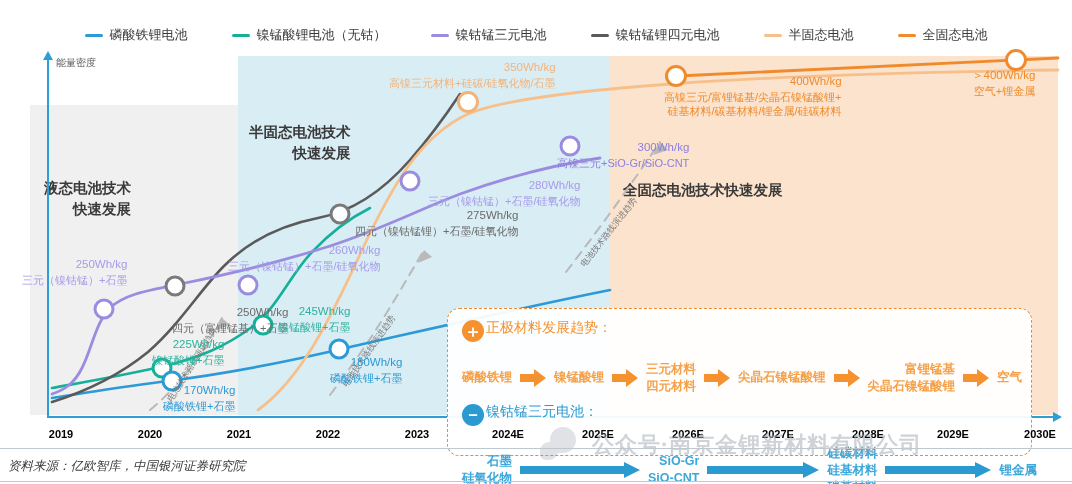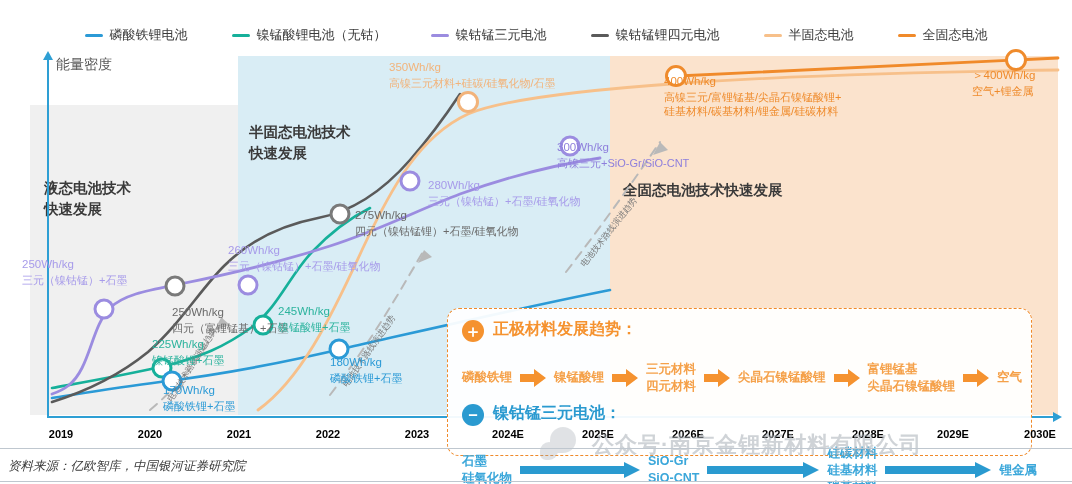--- a/index.html
+++ b/index.html
@@ -2,21 +2,21 @@
 <html><head>
 <meta charset="utf-8">
 <style>
   html,body{margin:0;padding:0;}
   body{
     width:1072px;height:484px;
     background:#ffffff;
     font-family:"Liberation Sans","DejaVu Sans",sans-serif;
     overflow:hidden;position:relative;
   }
-  #root{position:relative;width:1072px;height:364px;}
+  #root{position:relative;width:1072px;height:364px;text-align:right;}
 
   
   .legend{
     position:absolute;left:0;top:24px;width:1072px;height:22px;
     display:flex;justify-content:center;align-items:center;gap:0;
   }
   .legend-item{display:flex;align-items:center;margin:0 22px;}
   .legend-dash{display:inline-block;width:18px;height:3px;border-radius:2px;margin-right:7px;}
   .legend-label{font-size:13px;color:#3b3b3b;white-space:nowrap;}
 
@@ -31,21 +31,21 @@
   .band-title{position:absolute;font-size:14.5px;font-weight:bold;color:#3a3a3a;line-height:1.45;}
   .bt-liquid{left:44px;top:128px;}
   .bt-semi{left:249px;top:72px;}
   .bt-solid{left:623px;top:130px;}
 
   
   .axis-y{position:absolute;left:47px;top:8px;width:2px;height:360px;background:#2e9fd4;}
   .axis-y:after{content:"";position:absolute;left:-4px;top:-7px;border-left:5px solid transparent;border-right:5px solid transparent;border-bottom:9px solid #2e9fd4;}
   .axis-x{position:absolute;left:47px;top:366px;height:2px;width:1008px;background:#2e9fd4;}
   .axis-x:after{content:"";position:absolute;right:-7px;top:-4px;border-top:5px solid transparent;border-bottom:5px solid transparent;border-left:9px solid #2e9fd4;}
-  .ylabel{position:absolute;left:56px;top:6px;font-size:14px;color:#5a5a5a;}
+  .ylabel{position:absolute;left:56px;top:6px;font-size:10px;color:#5a5a5a;}
 
   
   svg.curves{position:absolute;left:0;top:0;width:1072px;height:375px;overflow:visible;}
 
   
   .xticks{position:absolute;left:0;top:428px;width:1072px;height:20px;}
   .xtick{position:absolute;font-size:11px;color:#000000;transform:translateX(-50%);white-space:nowrap;font-weight:bold;}
 
   
   .nlabel{position:absolute;font-size:11px;line-height:1.35;white-space:nowrap;}
@@ -62,21 +62,21 @@
     box-sizing:border-box;padding:10px 14px;
   }
   .ib-row{display:flex;align-items:flex-start;}
   .badge{
     width:22px;height:22px;border-radius:50%;
     display:flex;align-items:center;justify-content:center;
     color:#fff;font-size:17px;font-weight:bold;line-height:1;flex:none;margin-top:1px;
   }
   .badge-plus{background:#f5922f;}
   .badge-minus{background:#2a9ad0;}
-  .ib-head{font-size:16px;font-weight:bold;margin-left:9px;}
+  .ib-head{font-size:14px;font-weight:normal;margin-left:2px;}
   .ib-head.pos{color:#f5922f;}
   .ib-head.neg{color:#2a9ad0;}
   .chain{display:flex;align-items:center;margin-top:19px;}
   .chain .txt{font-size:12.5px;line-height:1.35;white-space:nowrap;}
   .chain.pos .txt{color:#f5a14a;font-weight:bold;}
   .chain.neg .txt{color:#3ba7da;font-weight:bold;}
   .arr-fat{flex:none;margin:0 8px;}
   .arr-long{flex:none;margin:0 8px;}
 
   

